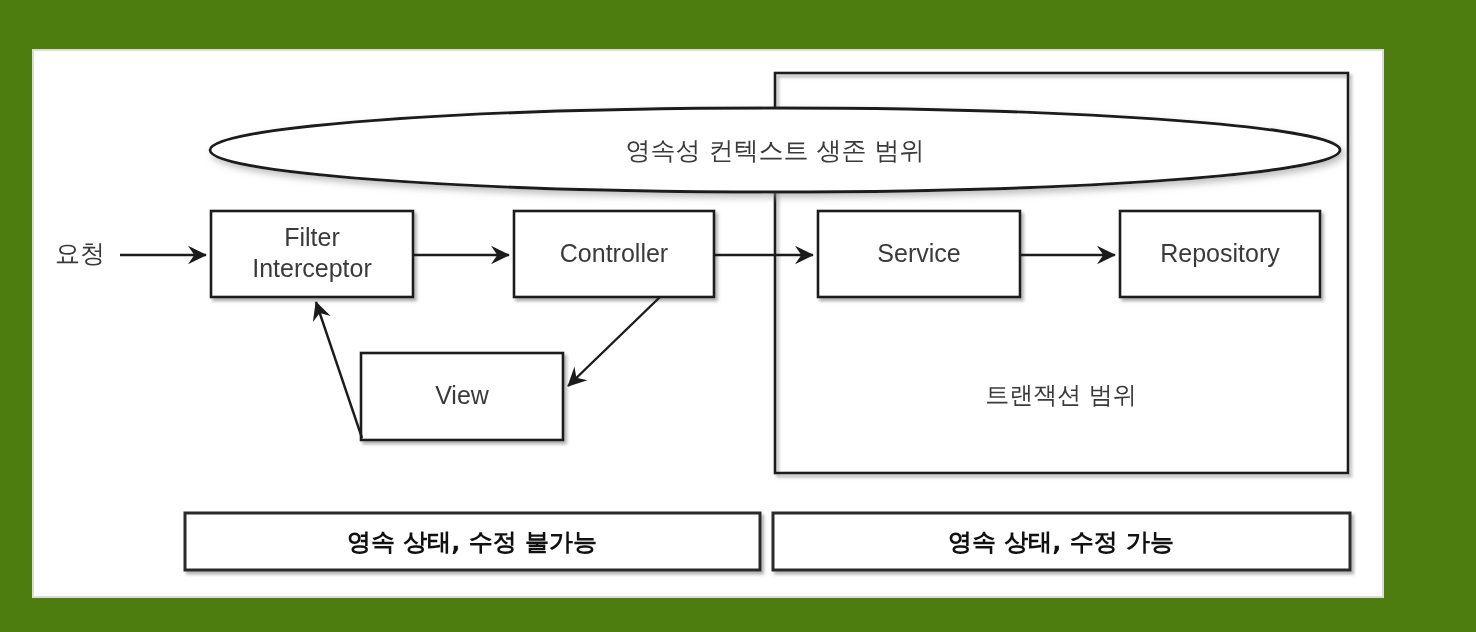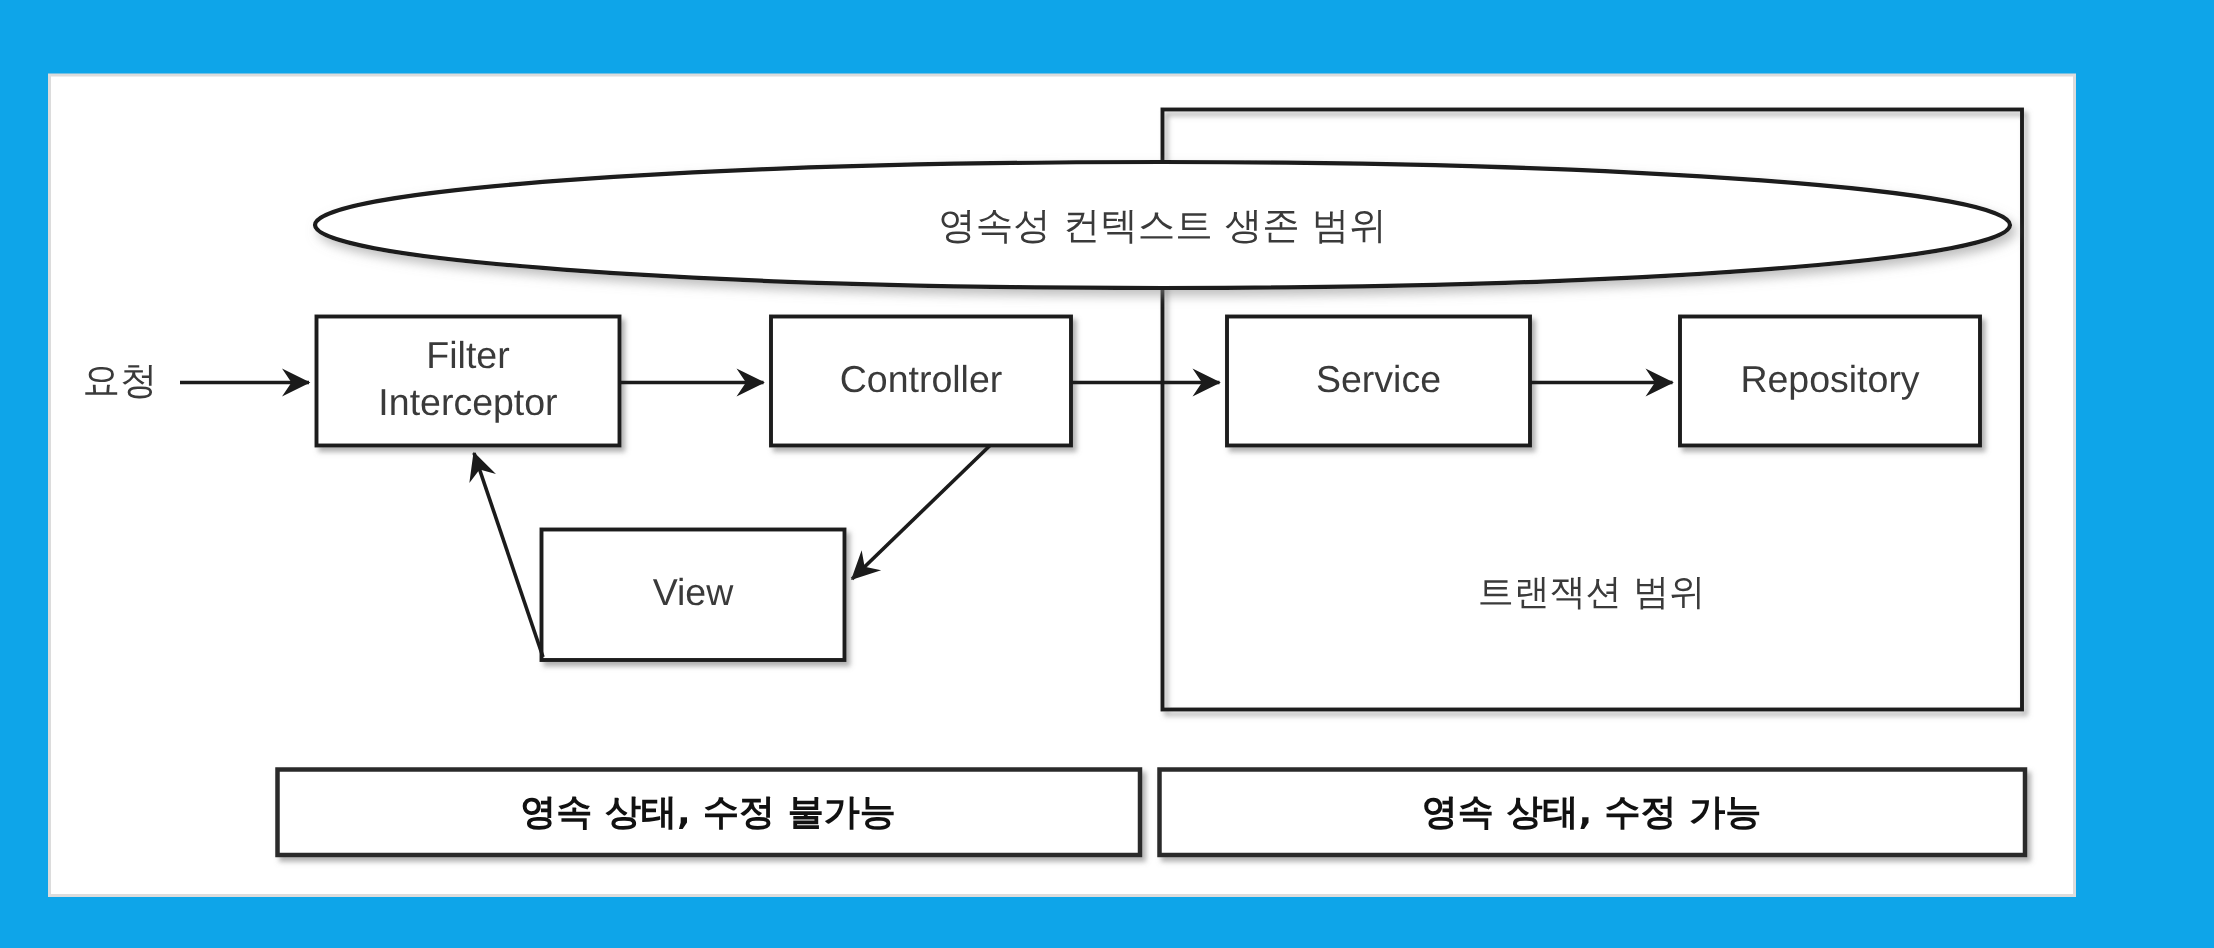--- a/index.html
+++ b/index.html
@@ -10,21 +10,21 @@
   body {
     width: 1476px;
     height: 632px;
     font-family: "Liberation Sans", "DejaVu Sans", sans-serif;
     overflow: hidden;
   }
   #stage {
     position: relative;
     width: 1476px;
     height: 632px;
-    background: #0ea5e9;
+    background: #4d7c0f;
   }
   svg#diagram {
     position: absolute;
     left: 0;
     top: 0;
     width: 1476px;
     height: 632px;
     display: block;
   }
   .frame-rect {

